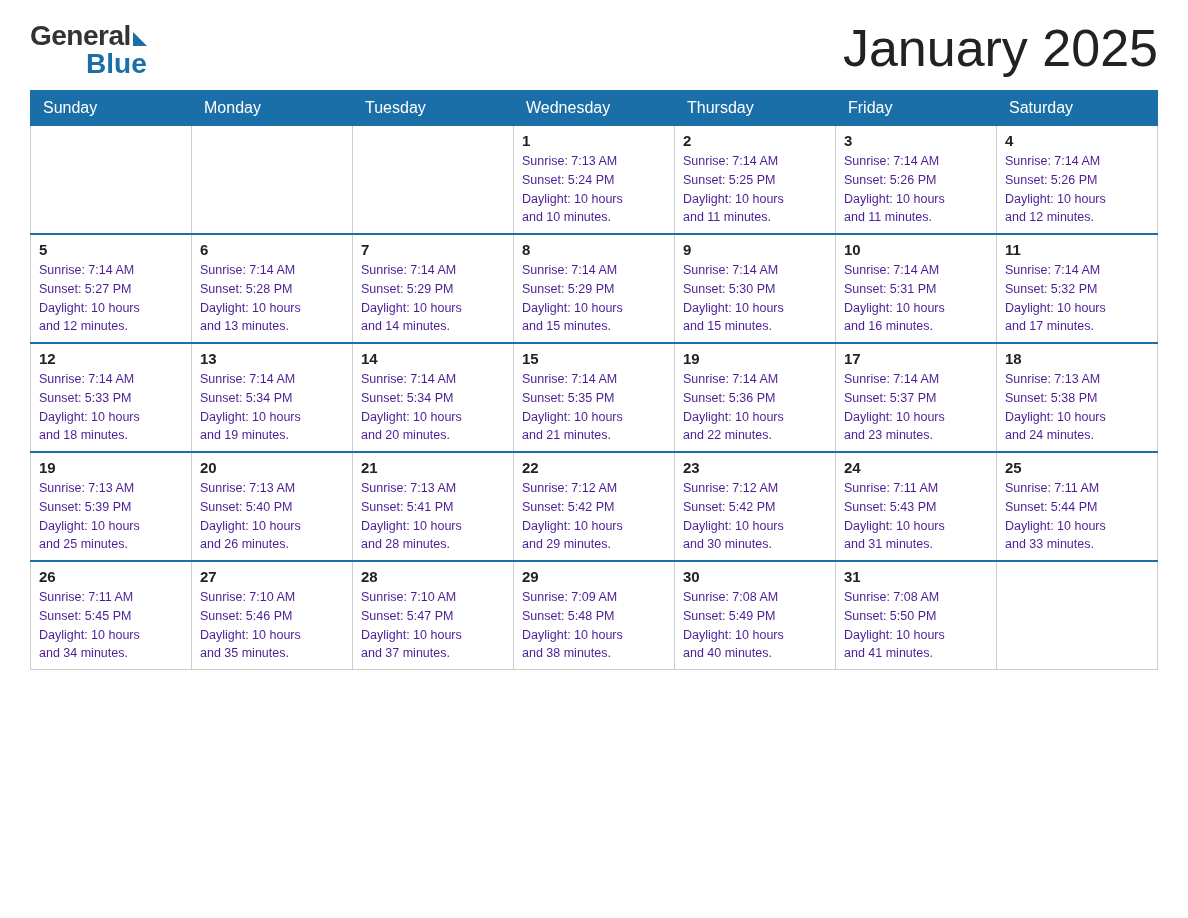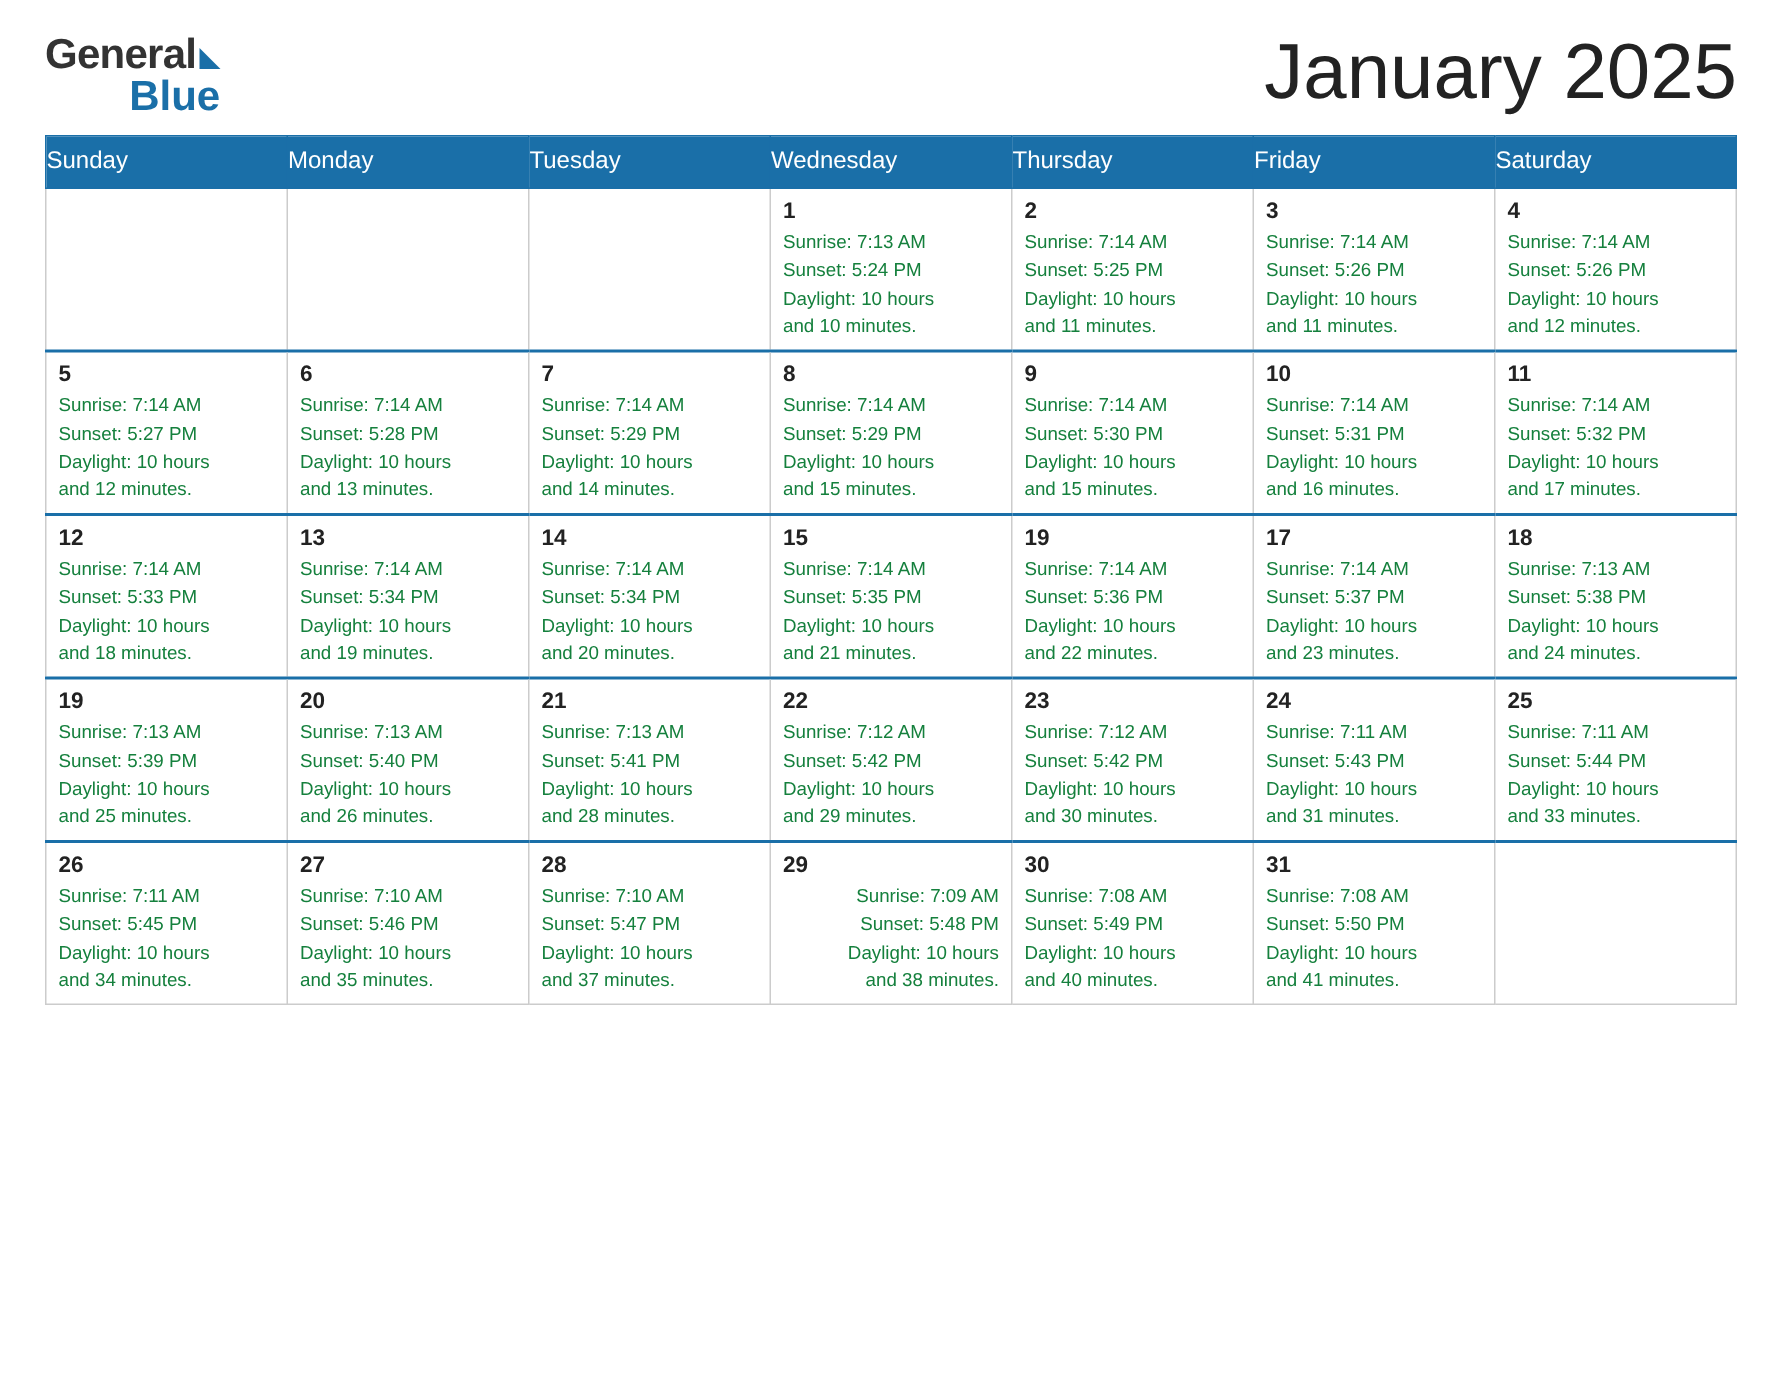--- a/index.html
+++ b/index.html
@@ -64,21 +64,21 @@
     .calendar {
       width: 100%;
       border-collapse: collapse;
       margin-top: 10px;
     }
     .calendar th {
       background-color: #1a6fa8;
       color: #fff;
       font-size: 16px;
       font-weight: normal;
-      padding: 8px 0;
+      padding: 8px 12px;
       text-align: left;
       border: 1px solid #1a6fa8;
     }
     .calendar td {
       vertical-align: top;
       border: 1px solid #ccc;
       padding: 6px 8px;
       width: calc(100% / 7);
       min-height: 110px;
       font-size: 12.5px;
@@ -88,21 +88,21 @@
       background: #fff;
     }
     .day-num {
       font-size: 15px;
       font-weight: bold;
       color: #222;
       margin-bottom: 3px;
       display: block;
     }
     .day-info {
-      color: #15803d;
+      color: #4c1d95;
       font-size: 12.5px;
       line-height: 1.5;
     }
     .week-row td {
       border-top: 2px solid #1a6fa8;
     }
     .week-row:first-child td {
       border-top: none;
     }
   </style>
@@ -338,21 +338,21 @@
         </td>
         <td>
           <span class="day-num">28</span>
           <div class="day-info" style="white-space: pre-line;">Sunrise: 7:10 AM
 Sunset: 5:47 PM
 Daylight: 10 hours
 and 37 minutes.</div>
         </td>
         <td>
           <span class="day-num">29</span>
-          <div class="day-info" style="white-space: pre-line; text-align: right;">Sunrise: 7:09 AM
+          <div class="day-info" style="white-space: pre-line;">Sunrise: 7:09 AM
 Sunset: 5:48 PM
 Daylight: 10 hours
 and 38 minutes.</div>
         </td>
         <td>
           <span class="day-num">30</span>
           <div class="day-info" style="white-space: pre-line;">Sunrise: 7:08 AM
 Sunset: 5:49 PM
 Daylight: 10 hours
 and 40 minutes.</div>

